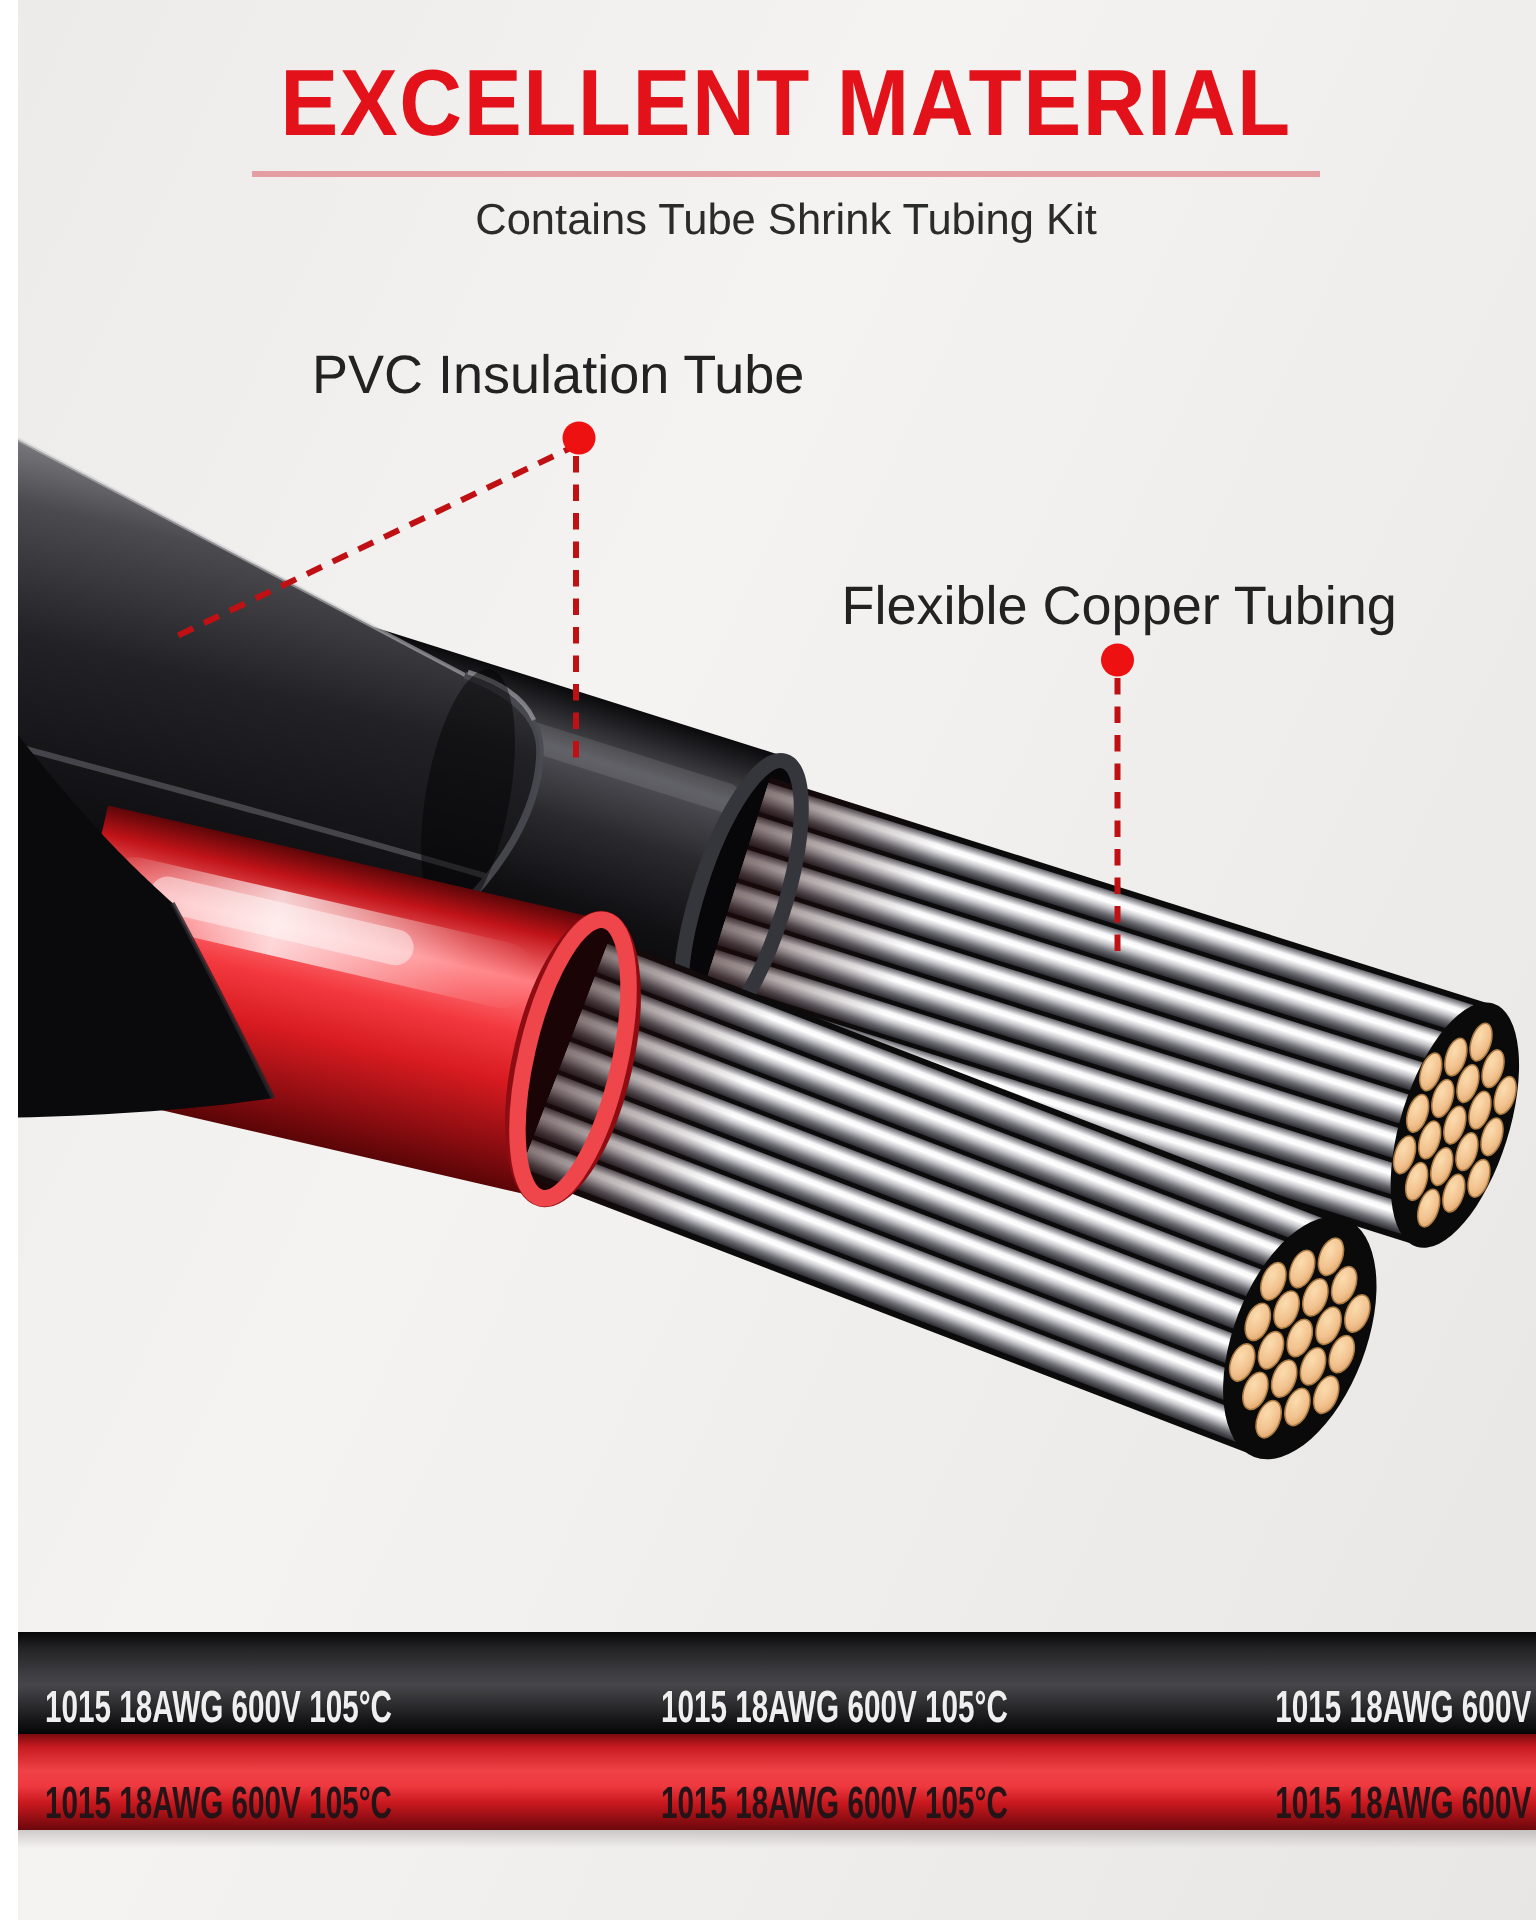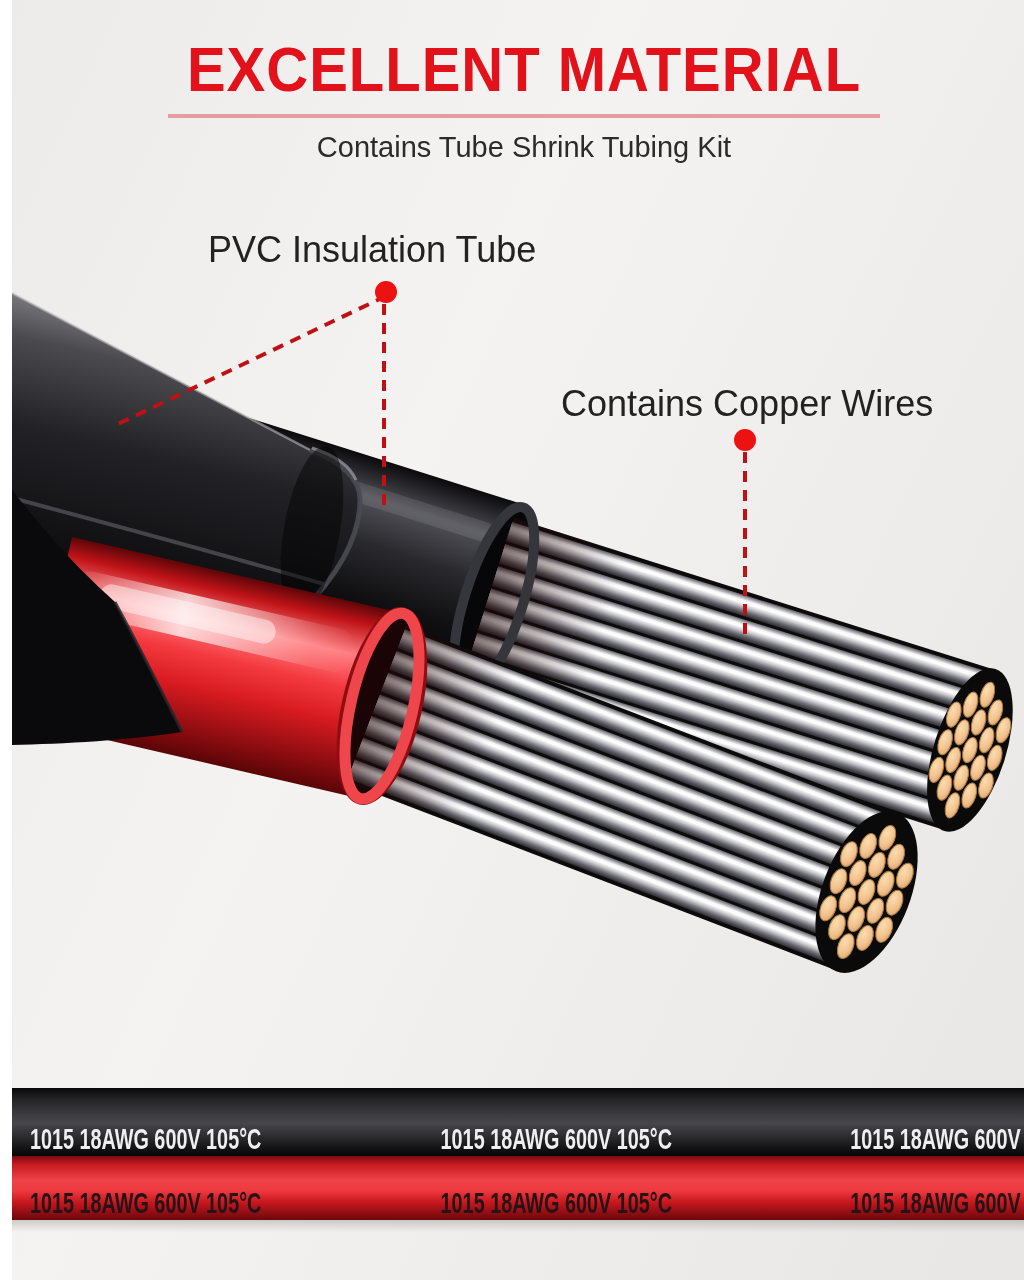--- a/index.html
+++ b/index.html
@@ -69,21 +69,21 @@
 </head>
 <body>
 
 <div class="page">
 
   <div class="hdr-title">EXCELLENT MATERIAL</div>
   <div class="hdr-divider"></div>
   <div class="hdr-sub">Contains Tube Shrink Tubing Kit</div>
 
   <div class="callout pvc">PVC Insulation Tube</div>
-  <div class="callout copper">Contains Copper Wires</div>
+  <div class="callout copper">Flexible Copper Tubing</div>
 
   <svg class="scene" width="1024" height="1280" viewBox="0 0 1024 1280">
     <defs>
 
       <linearGradient id="sg" x1="0" y1="0" x2="0" y2="1">
         <stop offset="0" stop-color="#63636a"></stop>
         <stop offset="0.25" stop-color="#f8f8fa"></stop>
         <stop offset="0.38" stop-color="#ffffff"></stop>
         <stop offset="0.55" stop-color="#c9c9ce"></stop>
         <stop offset="0.78" stop-color="#6b6b72"></stop>

